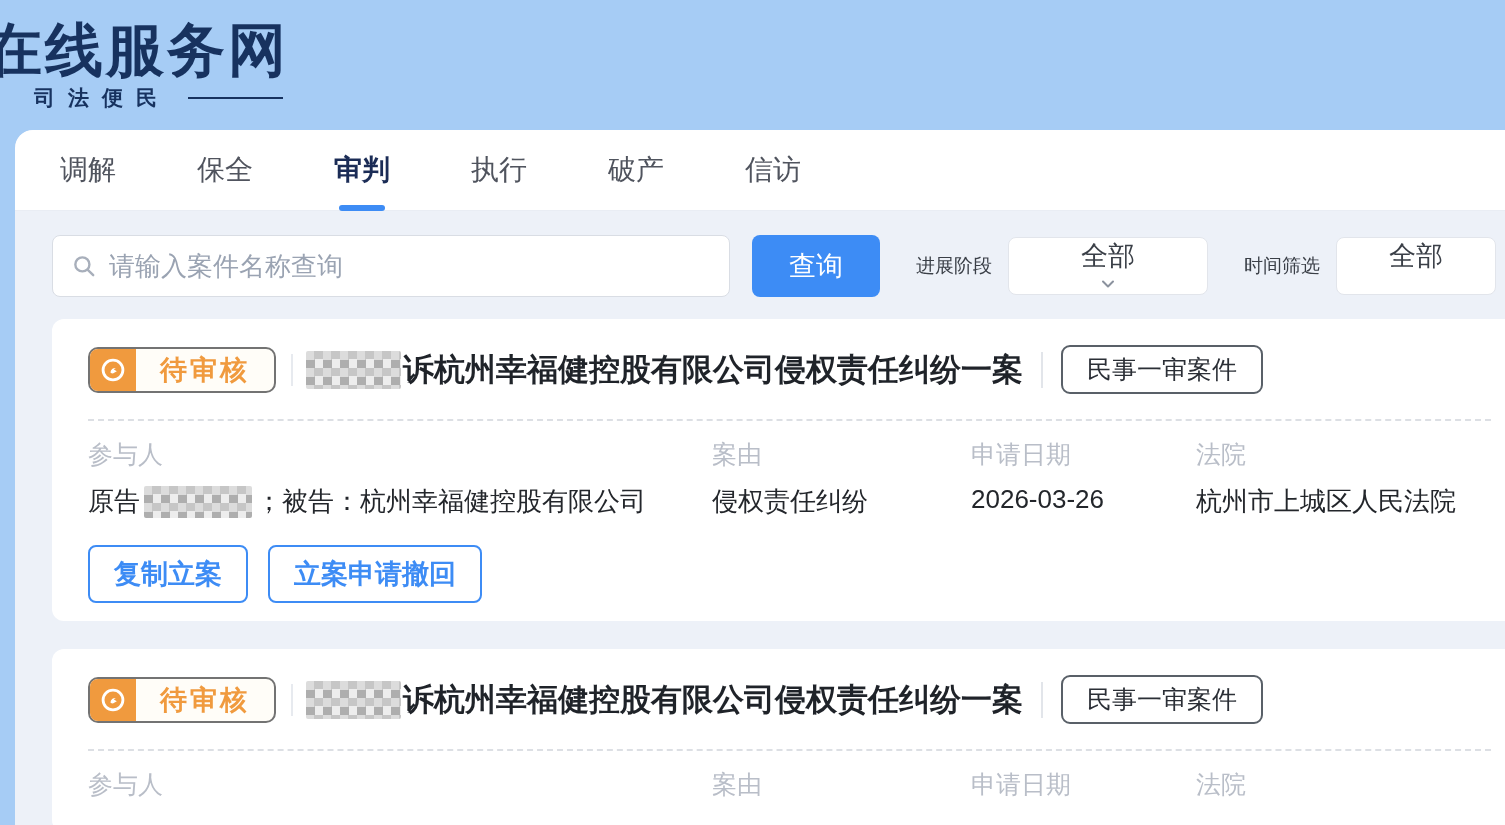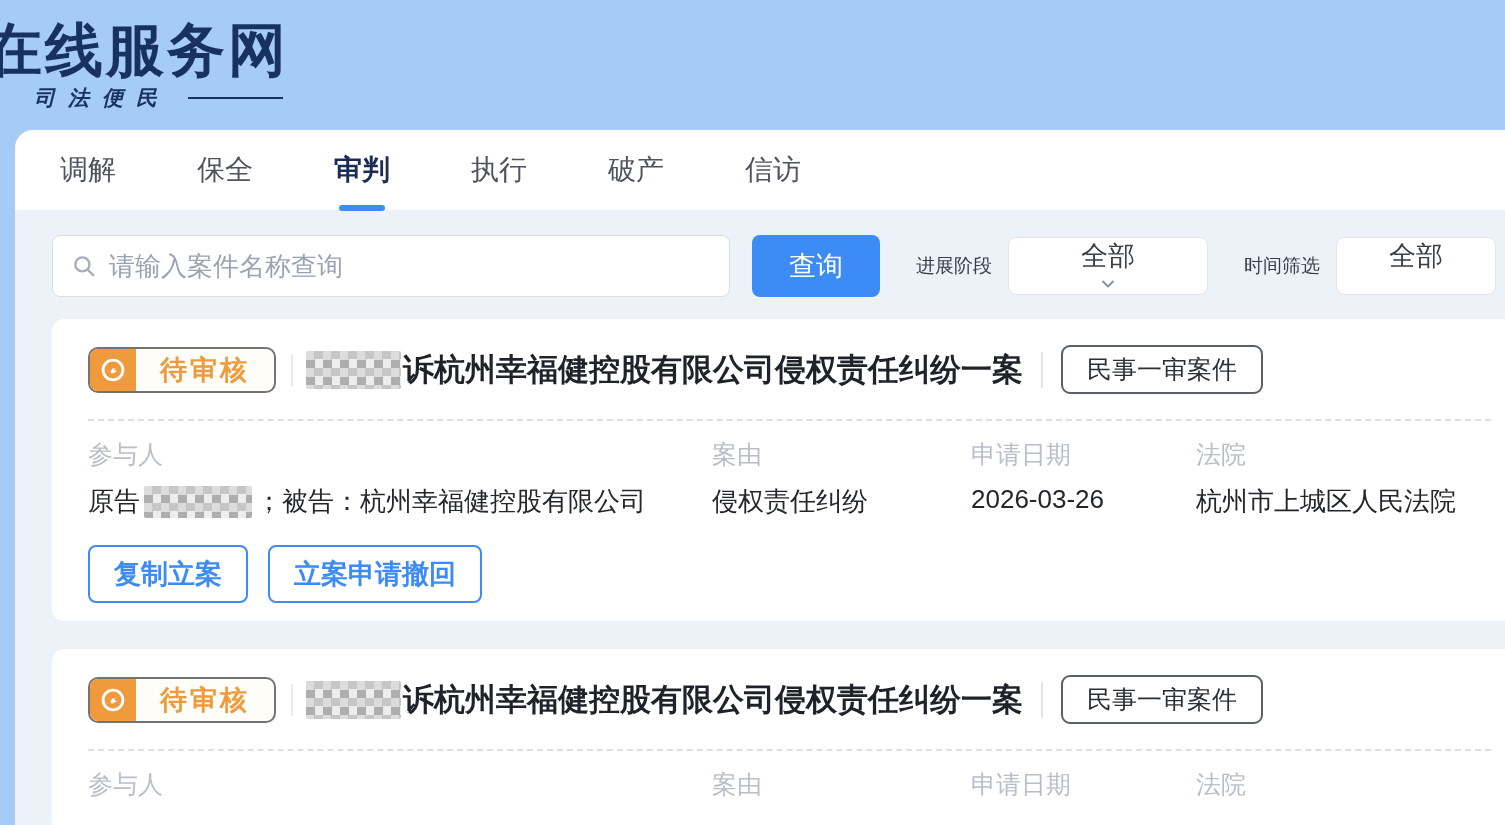--- a/index.html
+++ b/index.html
@@ -7,21 +7,21 @@
   body {
     font-family:"Liberation Sans","DejaVu Sans",sans-serif;
     background:#a6ccf5;
     position:relative;
   }
 
   
   .header { position:absolute; top:0; left:0; width:100%; height:130px; }
   .logo { position:absolute; left:-16px; top:18px; color:#17325f; }
   .logo-title { font-size:58px; font-weight:bold; letter-spacing:3px; line-height:1.1; }
-  .logo-sub-row { display:flex; align-items:center; margin-left:50px; margin-top:2px;font-style:italic; }
+  .logo-sub-row { display:flex; align-items:center; margin-left:50px; margin-top:2px; }
   .logo-subtitle {
     font-family:"DejaVu Serif","Liberation Serif",serif;
     font-size:21px; font-weight:bold; letter-spacing:13px; color:#17325f;
   }
   .logo-sub-line { width:95px; height:2px; background:#17325f; margin-left:18px; }
 
   
   .panel {
     position:absolute; top:130px; left:15px; right:0; bottom:0;
     background:#edf1f8; border-top-left-radius:18px; overflow:hidden;

